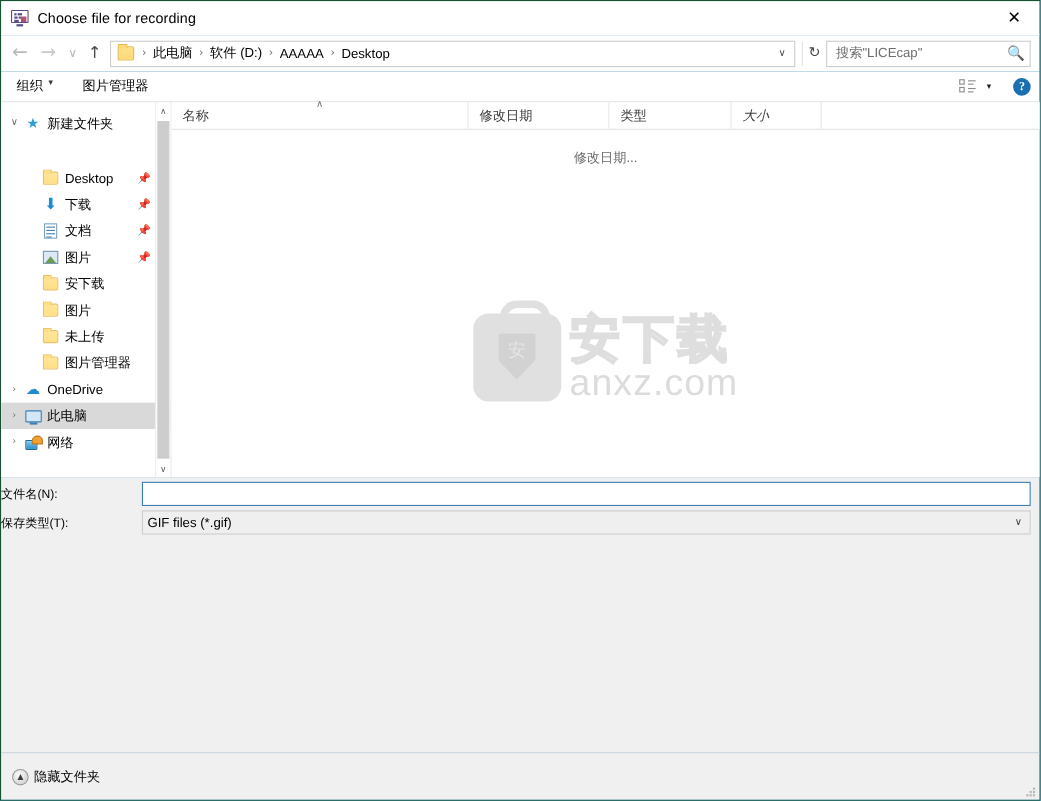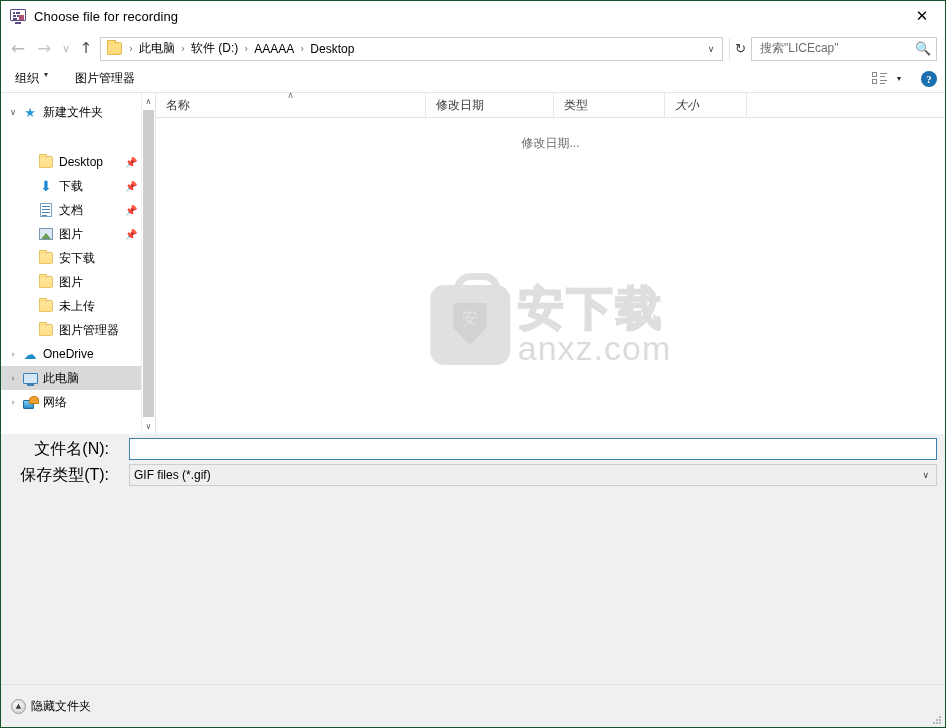--- a/index.html
+++ b/index.html
@@ -253,22 +253,22 @@
   }
   .wm-en {
     font-size:34px; line-height:34px; color:#dcdcdc; letter-spacing:1px;
     font-family:"Liberation Sans", sans-serif;
   }
 
   
   .formzone { flex:0 0 44px; background:#f0f0f0; padding-top:4px; }
   .frow { height:22px; display:flex; align-items:center; margin-bottom:4px; }
   .frow .fl {
-    width:128px; flex:0 0 128px; text-align:right; padding-right:20px;
-    font-size:16px; color:#000;
+    width:128px; flex:0 0 128px; padding-right:20px;
+    font-size:11px; color:#000;
   }
   .fname-input {
     flex:1 1 auto; margin-right:8px; height:22px;
     border:1px solid #3c7fb1; background:#fff; outline:none;
     font-size:12px; padding:0 4px; font-family:"Liberation Sans", sans-serif;
   }
   .ftype-select {
     flex:1 1 auto; margin-right:8px; height:22px;
     border:1px solid #cdcdcd; background:#efefef;
     display:flex; align-items:center; padding:0 4px;

